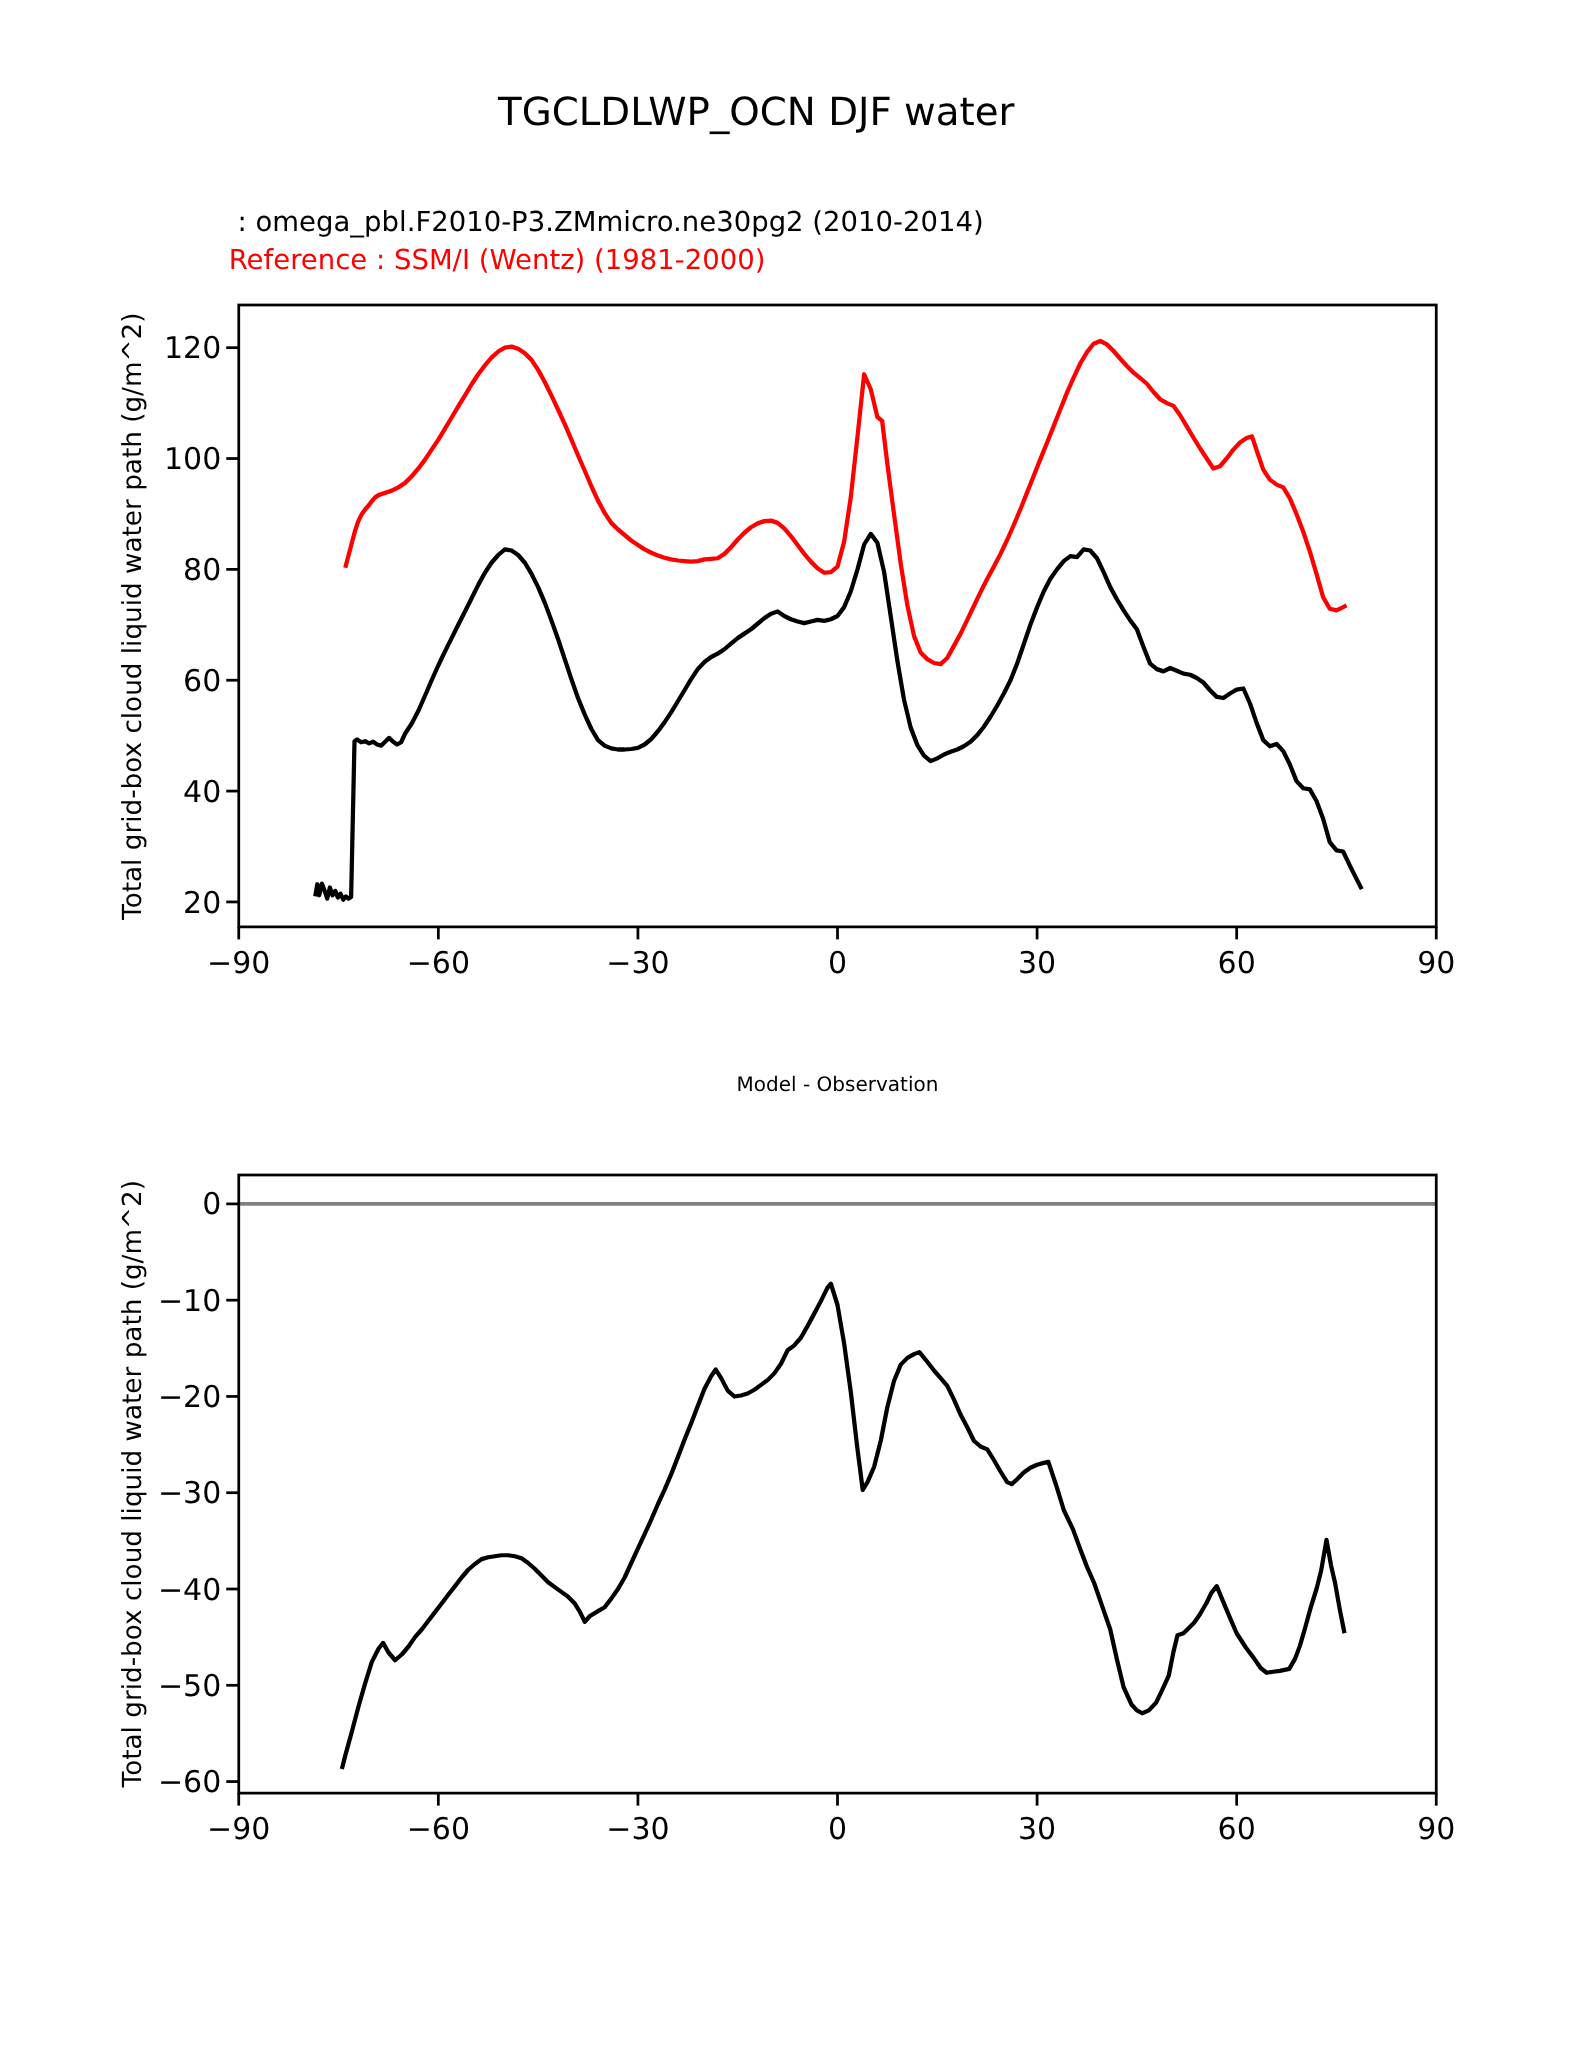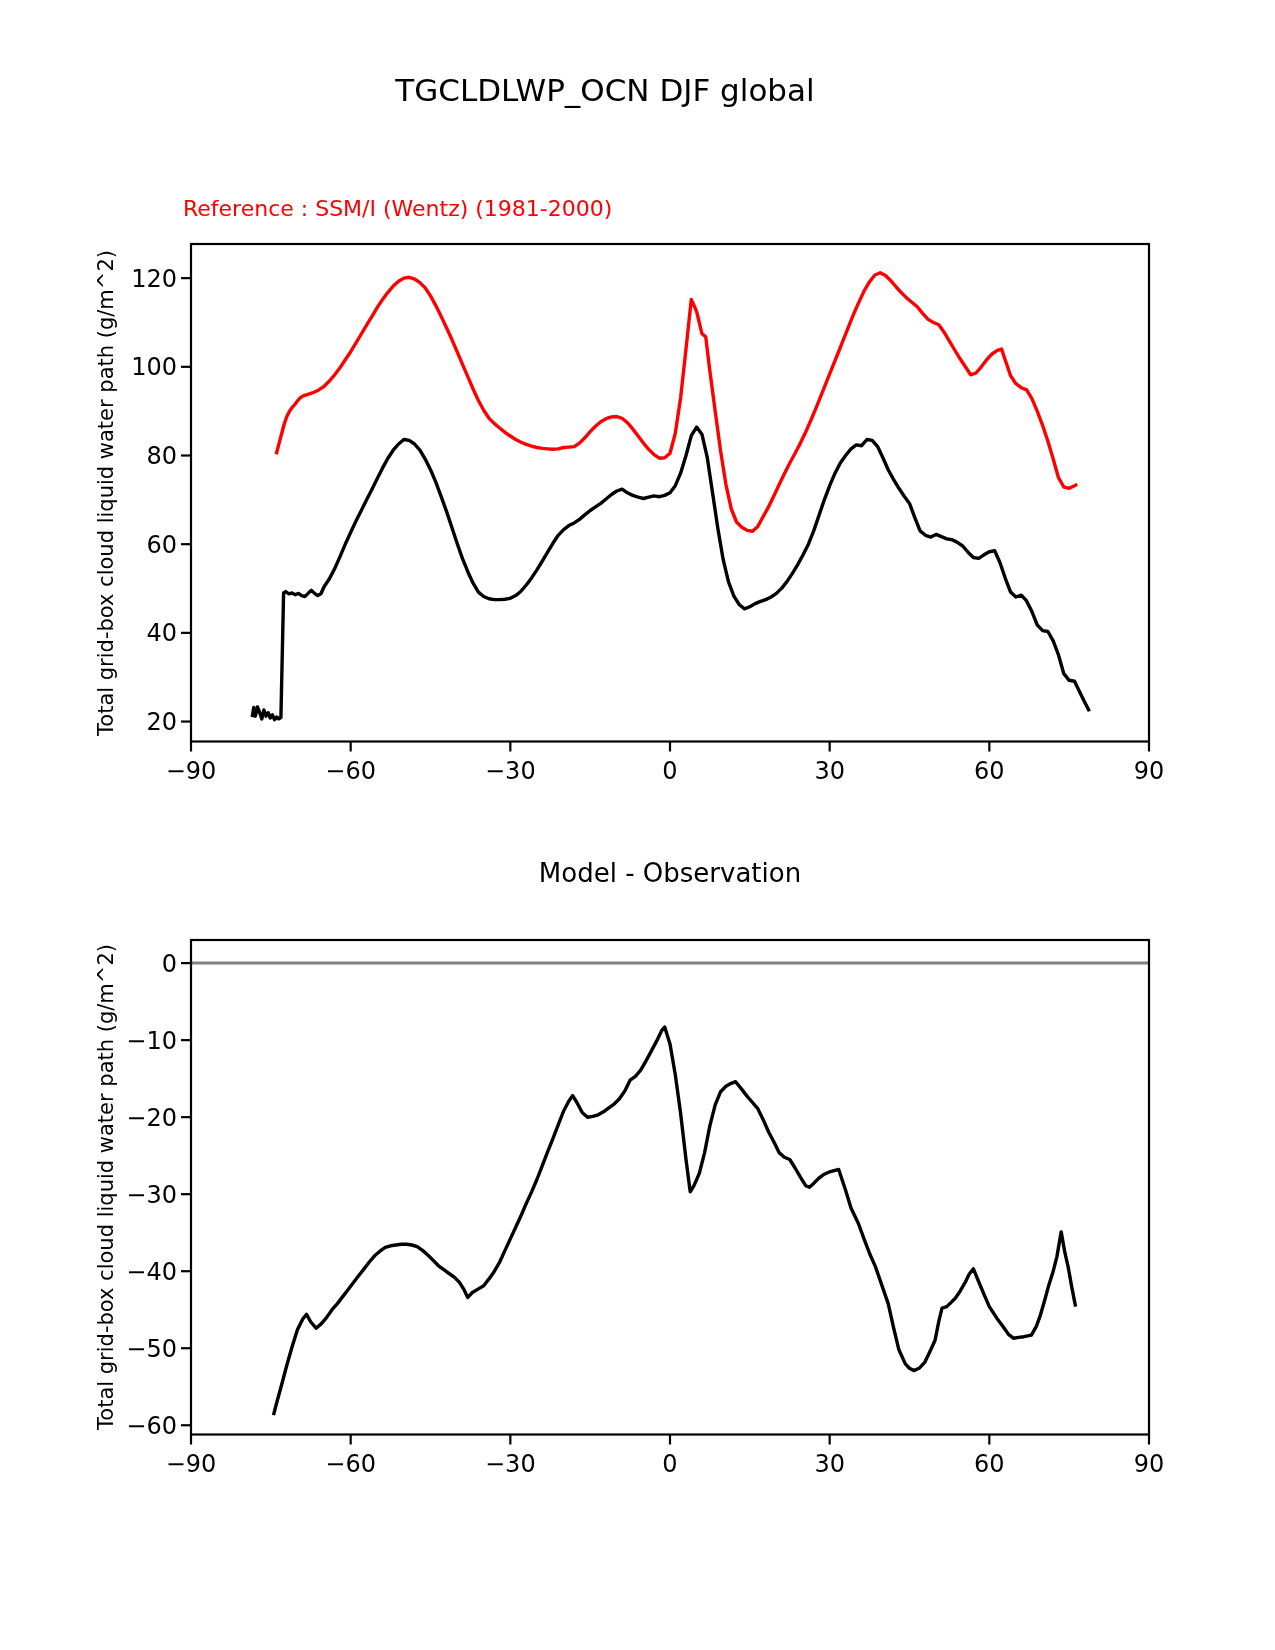--- a/index.html
+++ b/index.html
@@ -4,21 +4,21 @@
 <style>
   html,body{margin:0;padding:0;background:#fff;}
   .page{position:relative;width:1275px;height:1650px;background:#ffffff;
         font-family:"DejaVu Sans",sans-serif;color:#000;overflow:hidden;}
   .suptitle{position:absolute;left:0;top:72px;width:1210px;text-align:center;
             font-size:31px;color:#000;}
   .legend-line{position:absolute;left:183px;font-size:22px;white-space:pre;}
   .legend-model{top:166px;color:#000;}
   .legend-ref{top:196px;color:#ff0000;}
   .axtitle{position:absolute;left:70px;top:858px;width:1200px;text-align:center;
-           font-size:26px;color:#000;}
+           font-size:16px;color:#000;}
   .ylab{position:absolute;white-space:nowrap;font-size:21px;color:#000;
         transform:translate(-50%,-50%) rotate(-90deg);}
   .ylab1{left:106px;top:493px;}
   .ylab2{left:106px;top:1187px;}
   .ticklabel{font-family:"DejaVu Sans",sans-serif;font-size:24px;fill:#000;}
   svg{position:absolute;left:0;top:0;}
 </style>
 </head>
 <body>
 
@@ -82,18 +82,19 @@
         <line x1="181" x2="191" y1="1194.1822429906542" y2="1194.1822429906542" stroke="#000" stroke-width="2.2"></line>
         <text x="177" y="1202.6822429906542" text-anchor="end" class="ticklabel">−30</text>
         <line x1="181" x2="191" y1="1271.2071651090341" y2="1271.2071651090341" stroke="#000" stroke-width="2.2"></line>
         <text x="177" y="1279.7071651090341" text-anchor="end" class="ticklabel">−40</text>
         <line x1="181" x2="191" y1="1348.2320872274142" y2="1348.2320872274142" stroke="#000" stroke-width="2.2"></line>
         <text x="177" y="1356.7320872274142" text-anchor="end" class="ticklabel">−50</text>
         <line x1="181" x2="191" y1="1425.2570093457944" y2="1425.2570093457944" stroke="#000" stroke-width="2.2"></line>
         <text x="177" y="1433.7570093457944" text-anchor="end" class="ticklabel">−60</text>
       </g>
     </svg>
-  <div class="suptitle">TGCLDLWP_OCN DJF global</div>
+  <div class="suptitle">TGCLDLWP_OCN DJF water</div>
+  <div class="legend-line legend-model"> : omega_pbl.F2010-P3.ZMmicro.ne30pg2 (2010-2014)</div>
   <div class="legend-line legend-ref">Reference : SSM/I (Wentz) (1981-2000)</div>
   <div class="ylab ylab1">Total grid-box cloud liquid water path (g/m^2)</div>
   <div class="axtitle">Model - Observation</div>
   <div class="ylab ylab2">Total grid-box cloud liquid water path (g/m^2)</div>
 </div>
 
 </body></html>

